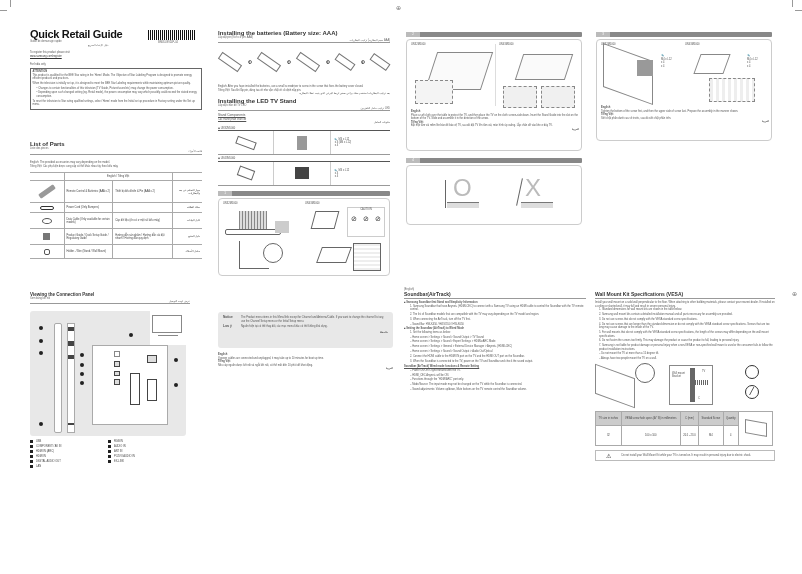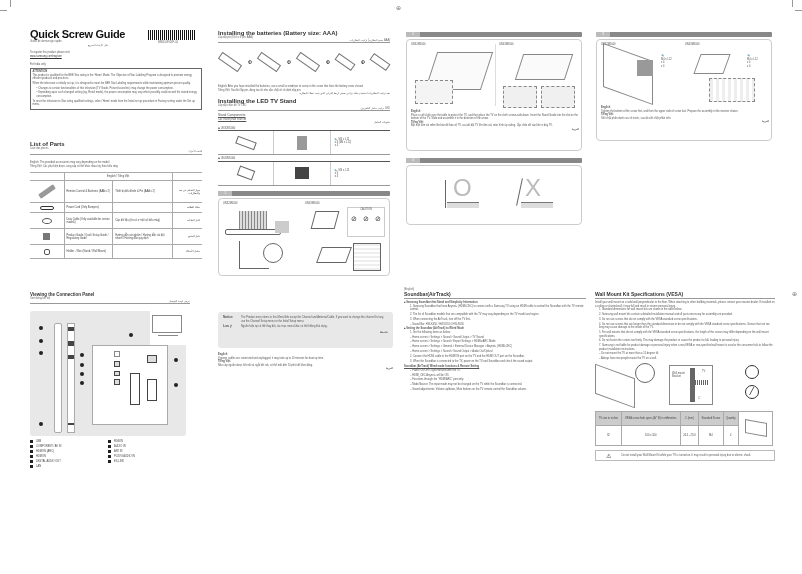--- a/index.html
+++ b/index.html
@@ -26,21 +26,21 @@
 <body>
 
 <div class="trim" style="left:10px;top:0;width:0.6px;height:7px;"></div>
 <div class="trim" style="left:0;top:10px;width:7px;height:0.6px;"></div>
 <div class="trim" style="left:792px;top:0;width:0.6px;height:7px;"></div>
 <div class="trim" style="left:795px;top:10px;width:7px;height:0.6px;"></div>
 <div class="abs" style="left:396px;top:4px;font-size:6px;color:#777;">⊕</div>
 <div class="abs" style="left:792px;top:290px;font-size:6px;color:#777;">⊕</div>
 
 <section class="abs" style="left:30px;top:28px;width:170px;">
-  <div class="title-big">Quick Screw Guide</div>
+  <div class="title-big">Quick Retail Guide</div>
   <div class="sub">Guide de demarrage rapide</div>
   <div class="sub" style="position:absolute;left:58px;top:16px;">دليل الإعداد السريع</div>
   <div class="abs barcode" style="left:118px;top:2px;width:48px;height:10px;"></div>
   <div class="abs sub" style="left:128px;top:13px;">BN68-09924P-04</div>
   <div class="tiny" style="margin-top:8px;">To register this product please visit</div>
   <div class="tiny" style="text-decoration:underline;color:#333;">www.samsung.com/register</div>
   <div class="tiny" style="margin-top:5px;">For India only</div>
   <div style="border:0.6px solid #666;padding:1.5px;margin-top:1px;width:172px;">
     <div class="tiny" style="font-weight:bold;">ATTENTION</div>
     <div class="tiny">This product is qualified for the BEE Star rating in the 'Home' Mode. The Objective of Star Labeling Program is designed to promote energy efficient products and practices.</div>

